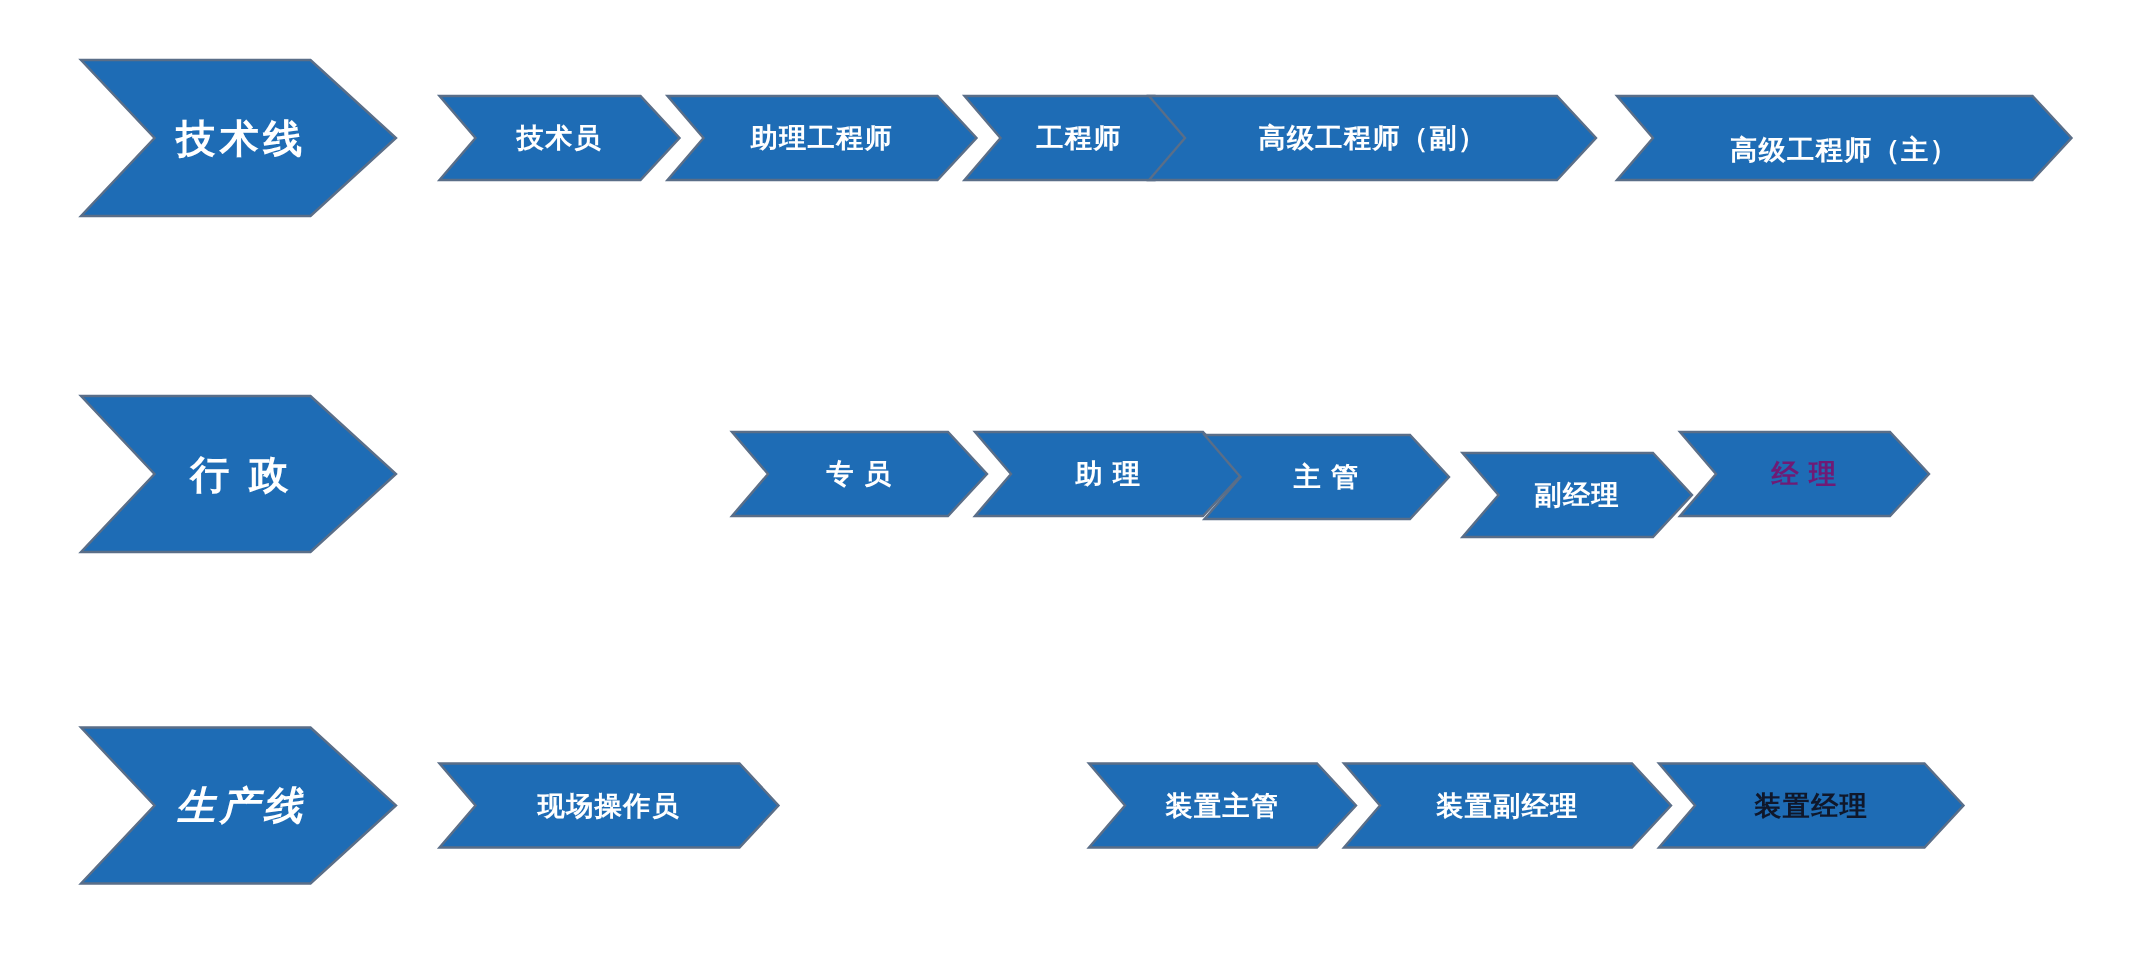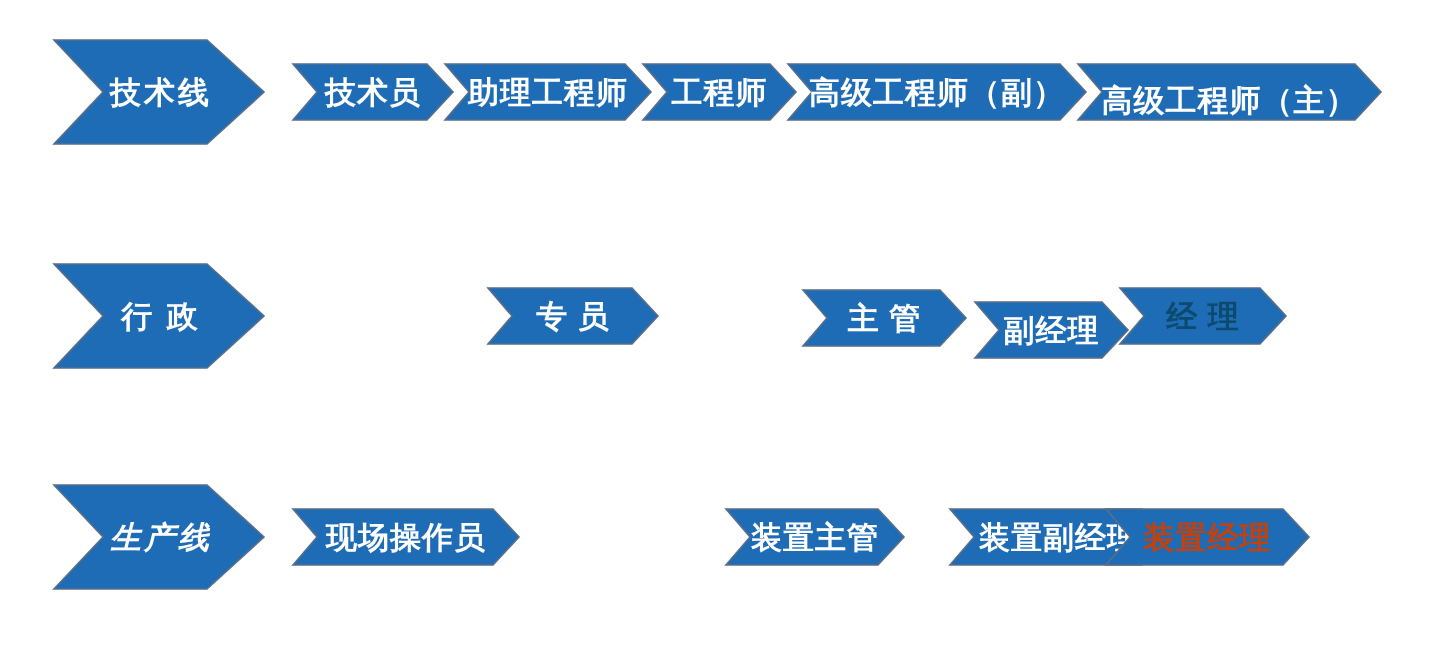--- a/index.html
+++ b/index.html
@@ -4,22 +4,22 @@
 <style>
   html,body{margin:0;padding:0;background:#ffffff;}
   body{font-family:"Liberation Sans","DejaVu Sans",sans-serif;}
   .canvas{position:relative;width:1432px;height:653px;background:#ffffff;overflow:hidden;}
   .chevron{position:absolute;}
   .chevron svg{position:absolute;left:0;top:0;width:100%;height:100%;display:block;overflow:visible;}
   .chev-label{
     position:absolute;inset:0;display:flex;align-items:center;justify-content:center;
     color:#ffffff;font-weight:bold;white-space:nowrap;line-height:1;
   }
-  .big .chev-label{font-size:31px;letter-spacing:3px;padding-left:4px;}
-  .small .chev-label{font-size:31px;letter-spacing:1px;}
+  .big .chev-label{font-size:26px;letter-spacing:3px;padding-left:4px;}
+  .small .chev-label{font-size:18px;letter-spacing:1px;}
 </style>
 </head>
 <body>
 
 <div class="canvas">
 
   <div class="chevron big" style="left:53px;top:39px;width:212px;height:106px;">
     <svg viewBox="0 0 212 106">
         <polygon class="chev-poly" points="1,1 154,1 211,53 154,105 1,105 50,53" fill="#1E6CB5" stroke="#5A6E88" stroke-width="1.6" stroke-linejoin="miter"></polygon>
       </svg>
@@ -40,21 +40,21 @@
     <div class="chev-label" style="color: rgb(255, 255, 255);">助理工程师</div>
   </div>
 
   <div class="chevron small" style="left:642px;top:63px;width:155px;height:58px;">
     <svg viewBox="0 0 155 58">
         <polygon class="chev-poly" points="1,1 128,1 154,29 128,57 1,57 25,29" fill="#1E6CB5" stroke="#5A6E88" stroke-width="1.6" stroke-linejoin="miter"></polygon>
       </svg>
     <div class="chev-label" style="color: rgb(255, 255, 255);">工程师</div>
   </div>
 
-  <div class="chevron small" style="left:787px;top:63px;width:300px;height:58px;">
+  <div class="chevron small" style="left:765px;top:63px;width:300px;height:58px;">
     <svg viewBox="0 0 300 58">
         <polygon class="chev-poly" points="1,1 273,1 299,29 273,57 1,57 25,29" fill="#1E6CB5" stroke="#5A6E88" stroke-width="1.6" stroke-linejoin="miter"></polygon>
       </svg>
     <div class="chev-label" style="color: rgb(255, 255, 255);">高级工程师（副）</div>
   </div>
 
   <div class="chevron small" style="left:1077px;top:63px;width:305px;height:58px;">
     <svg viewBox="0 0 305 58">
         <polygon class="chev-poly" points="1,1 278,1 304,29 278,57 1,57 25,29" fill="#1E6CB5" stroke="#5A6E88" stroke-width="1.6" stroke-linejoin="miter"></polygon>
       </svg>
@@ -69,40 +69,46 @@
   </div>
 
 
   <div class="chevron small" style="left:487px;top:287px;width:172px;height:58px;">
     <svg viewBox="0 0 172 58">
         <polygon class="chev-poly" points="1,1 145,1 171,29 145,57 1,57 25,29" fill="#1E6CB5" stroke="#5A6E88" stroke-width="1.6" stroke-linejoin="miter"></polygon>
       </svg>
     <div class="chev-label" style="color: rgb(255, 255, 255); text-align: center;">专 员</div>
   </div>
 
+  <div class="chevron small" style="left:649px;top:287px;width:180px;height:58px;">
+    <svg viewBox="0 0 180 58">
+        <polygon class="chev-poly" points="1,1 153,1 179,29 153,57 1,57 25,29" fill="#1E6CB5" stroke="#5A6E88" stroke-width="1.6" stroke-linejoin="miter"></polygon>
+      </svg>
+    <div class="chev-label" style="color: rgb(255, 255, 255);">助 理</div>
+  </div>
 
   <div class="chevron small" style="left:802px;top:287px;width:165px;height:62px;">
     <svg viewBox="0 0 165 58">
         <polygon class="chev-poly" points="1,1 138,1 164,29 138,57 1,57 25,29" fill="#1E6CB5" stroke="#5A6E88" stroke-width="1.6" stroke-linejoin="miter"></polygon>
       </svg>
     <div class="chev-label" style="color: rgb(255, 255, 255);">主 管</div>
   </div>
 
   <div class="chevron small" style="left:974px;top:294px;width:155px;height:72px;">
     <svg viewBox="0 0 155 58">
         <polygon class="chev-poly" points="1,1 128,1 154,29 128,57 1,57 25,29" fill="#1E6CB5" stroke="#5A6E88" stroke-width="1.6" stroke-linejoin="miter"></polygon>
       </svg>
     <div class="chev-label" style="color: rgb(255, 255, 255);">副经理</div>
   </div>
 
   <div class="chevron small" style="left:1119px;top:287px;width:168px;height:58px;">
     <svg viewBox="0 0 168 58">
         <polygon class="chev-poly" points="1,1 141,1 167,29 141,57 1,57 25,29" fill="#1E6CB5" stroke="#5A6E88" stroke-width="1.6" stroke-linejoin="miter"></polygon>
       </svg>
-    <div class="chev-label" style="color: #0c4a6e; text-align: right;">经 理</div>
+    <div class="chev-label" style="color: #701a75; text-align: right;">经 理</div>
   </div>
 
   <div class="chevron big" style="left:53px;top:484px;width:212px;height:106px;">
     <svg viewBox="0 0 212 106">
         <polygon class="chev-poly" points="1,1 154,1 211,53 154,105 1,105 50,53" fill="#1E6CB5" stroke="#5A6E88" stroke-width="1.6" stroke-linejoin="miter"></polygon>
       </svg>
     <div class="chev-label" style="color: rgb(255, 255, 255); font-style: italic;">生产线</div>
   </div>
 
   <div class="chevron small" style="left:292px;top:508px;width:228px;height:58px;">
@@ -113,27 +119,27 @@
   </div>
 
 
   <div class="chevron small" style="left:725px;top:508px;width:180px;height:58px;">
     <svg viewBox="0 0 180 58">
         <polygon class="chev-poly" points="1,1 153,1 179,29 153,57 1,57 25,29" fill="#1E6CB5" stroke="#5A6E88" stroke-width="1.6" stroke-linejoin="miter"></polygon>
       </svg>
     <div class="chev-label" style="color: rgb(255, 255, 255);">装置主管</div>
   </div>
 
-  <div class="chevron small" style="left:949px;top:508px;width:220px;height:58px;">
+  <div class="chevron small" style="left:895px;top:508px;width:220px;height:58px;">
     <svg viewBox="0 0 220 58">
         <polygon class="chev-poly" points="1,1 193,1 219,29 193,57 1,57 25,29" fill="#1E6CB5" stroke="#5A6E88" stroke-width="1.6" stroke-linejoin="miter"></polygon>
       </svg>
     <div class="chev-label" style="color: rgb(255, 255, 255);">装置副经理</div>
   </div>
 
   <div class="chevron small" style="left:1105px;top:508px;width:205px;height:58px;">
     <svg viewBox="0 0 205 58">
         <polygon class="chev-poly" points="1,1 178,1 204,29 178,57 1,57 25,29" fill="#1E6CB5" stroke="#5A6E88" stroke-width="1.6" stroke-linejoin="miter"></polygon>
       </svg>
-    <div class="chev-label" style="color: #c2410c;">装置经理</div>
+    <div class="chev-label" style="color: #0f172a;">装置经理</div>
   </div>
 
 </div>
 
 </body></html>

